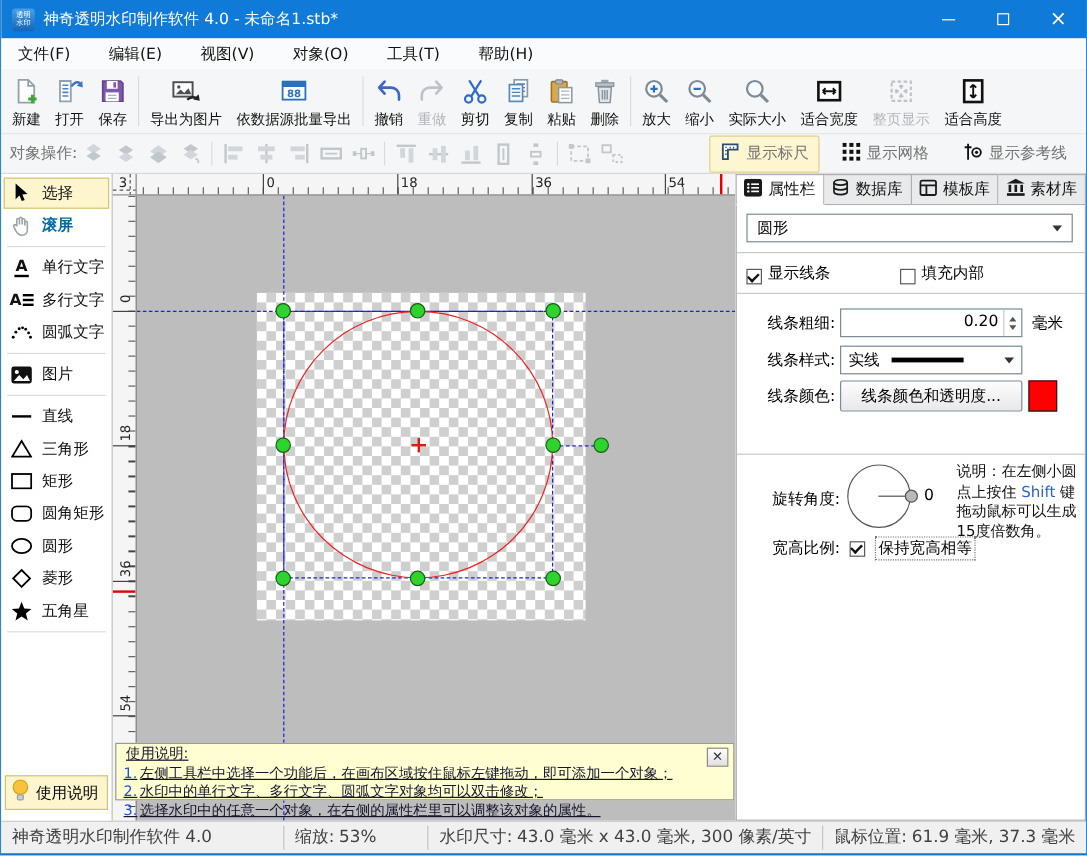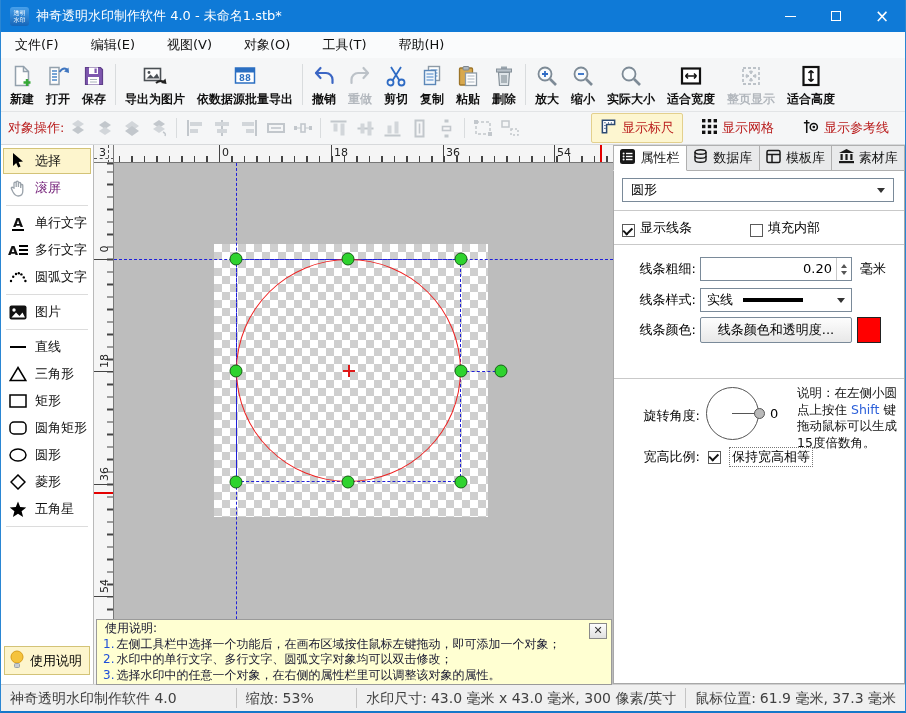--- a/index.html
+++ b/index.html
@@ -21,37 +21,37 @@
   .glyph-close { font-size:17px; line-height:17px; color:#fff; }
 
   
   .menubar { position:absolute; top:32px; left:0; right:0; height:26px; background:#fafbfc; display:flex; align-items:center; padding-left:3px; font-size:13px; color:#111; }
   .menu-item { padding:3px 11px; margin-right:10px; }
 
   
   .toolbar { position:absolute; top:58px; left:0; right:0; height:54px; background:#f5f6f7; border-bottom:1px solid #e2e4e6; display:flex; align-items:stretch; padding:1px 3px; }
   .tb-btn { display:flex; flex-direction:column; align-items:center; justify-content:center; padding:1px 6px; font-size:12px; color:#111; }
   .tb-btn .ic { height:29px; display:flex; align-items:center; justify-content:center; }
-  .tb-btn .lb { white-space:nowrap;font-weight:bold; }
+  .tb-btn .lb { white-space:nowrap; }
   .tb-btn.dis .lb { color:#b2b7bd; }
   .tb-sep { width:1px; background:#d9dcde; margin:5px 3px; }
 
   
-  .objbar { position:absolute; top:112px; left:0; right:0; height:33px; background:#f5f6f7; border-bottom:1px solid #d7d9db; display:flex; align-items:center; padding:0 7px; font-size:13px; color:#b91c1c; }
+  .objbar { position:absolute; top:112px; left:0; right:0; height:33px; background:#f5f6f7; border-bottom:1px solid #d7d9db; display:flex; align-items:center; padding:0 7px; font-size:13px; color:#737373; }
   .obj-ic { width:25px; height:20px; margin:0 1px; display:flex; align-items:center; justify-content:center; }
   .obj-sep { width:1px; height:20px; background:#d9dcde; margin:0 4px; }
   .rot90 { transform:rotate(90deg); }
   .toggle-btn { display:flex; align-items:center; gap:5px; padding:4px 8px; margin-left:10px; border:1px solid transparent;text-align:center; }
   .toggle-btn.active { background:#fdf6d0; border:1px solid #e3d08d; border-radius:2px; }
 
   
   .toolpanel { position:absolute; top:145px; left:0; width:93px; bottom:27px; background:#fff; border-right:1px solid #b9b9b9; padding-top:2px; }
   .tool-item { display:flex; align-items:center; height:26px; margin:1px 2px; padding:0 3px; gap:6px; font-size:13px; color:#111; border:1px solid transparent; }
   .tool-item.active { background:#fdf5cd; border:1px solid #d3c377; }
-  .tool-item.dis { color:#701a75; }
+  .tool-item.dis { color:#0369a1;font-weight:bold; }
   .tool-ic { width:22px; display:flex; justify-content:center; align-items:center; }
   .tool-sep { height:1px; background:#dcdcdc; margin:4px 5px; }
   .a-glyph { font-weight:bold; font-size:13px; line-height:13px; border-bottom:2px solid #000; padding:0 1px; }
   .a-glyph2 { font-weight:bold; font-size:13px; line-height:13px; }
   .mline { display:flex; flex-direction:column; gap:2px; margin-left:1px; }
   .mline div { width:9px; height:2px; background:#000; }
   .line-glyph { width:16px; height:2px; background:#000; }
   .help-btn { position:absolute; left:3px; bottom:9px; width:86px; height:29px; background:#fdf5cd; border:1px solid #d3c377; display:flex; align-items:center; gap:5px; padding:0 4px; font-size:13px; }
 
   
@@ -78,21 +78,21 @@
   .guide-v { position:absolute; left:122px; top:0; bottom:0; width:0; border-left:1px dashed #2020d8; }
   .guide-h { position:absolute; top:96px; left:0; right:0; height:0; border-top:1px dashed #2020d8; }
   .selrect { position:absolute; left:122px; top:96px; width:225px; height:223px; border:1px dashed #2020d8; }
   .red-ellipse { position:absolute; left:122px; top:96px; width:225px; height:223px; border-radius:50%; border:1px solid #ee2222; }
   .connector { position:absolute; left:347px; top:208px; width:40px; height:0; border-top:1px dashed #2020d8; }
   .handle { position:absolute; width:13px; height:13px; border-radius:50%; background:#2ed32e; border:1.5px solid #156015; transform:translate(-50%,-50%); }
   .ccross-h { position:absolute; left:229px; top:207px; width:12px; height:1.6px; background:#e01818; }
   .ccross-v { position:absolute; left:234px; top:202px; width:1.6px; height:12px; background:#e01818; }
 
   
-  .helpbox { position:absolute; left:95px; top:619px; width:516px; height:66px; background:#ffffd2; border:1px solid #9a9a9a; padding:1px 6px; font-size:12px; line-height:15.5px; color:#15152e; z-index:5; }
+  .helpbox { position:absolute; left:95px; top:619px; width:516px; height:48px; background:#ffffd2; border:1px solid #9a9a9a; padding:1px 6px; font-size:12px; line-height:15.5px; color:#15152e; z-index:5;text-decoration:underline; }
   .helpline .num { color:#1f4fd8; margin-right:2px; }
   .help-close { position:absolute; top:3px; right:4px; width:18px; height:16px; background:linear-gradient(#fdfdfd,#e0e0e0); border:1px solid #8a8a8a; display:flex; align-items:center; justify-content:center; font-size:11px; font-weight:bold; color:#333; }
 
   
   .rpanel { position:absolute; top:145px; left:612px; right:0; bottom:27px; background:#f0f0f0; }
   .rtabs { display:flex; height:26px; }
   .rtab { flex:1; display:flex; align-items:center; justify-content:center; gap:5px; font-size:13px; color:#111; background:#e9eaeb; border:1px solid #b0b0b0; border-left:none; }
   .rtab:first-child { border-left:1px solid #b0b0b0; }
   .rtab.active { background:#fff; border-bottom-color:#fff; }
   .rcontent { position:absolute; top:26px; left:0; right:0; bottom:0; background:#fff; border:1px solid #a8a8a8; border-top:none; }

